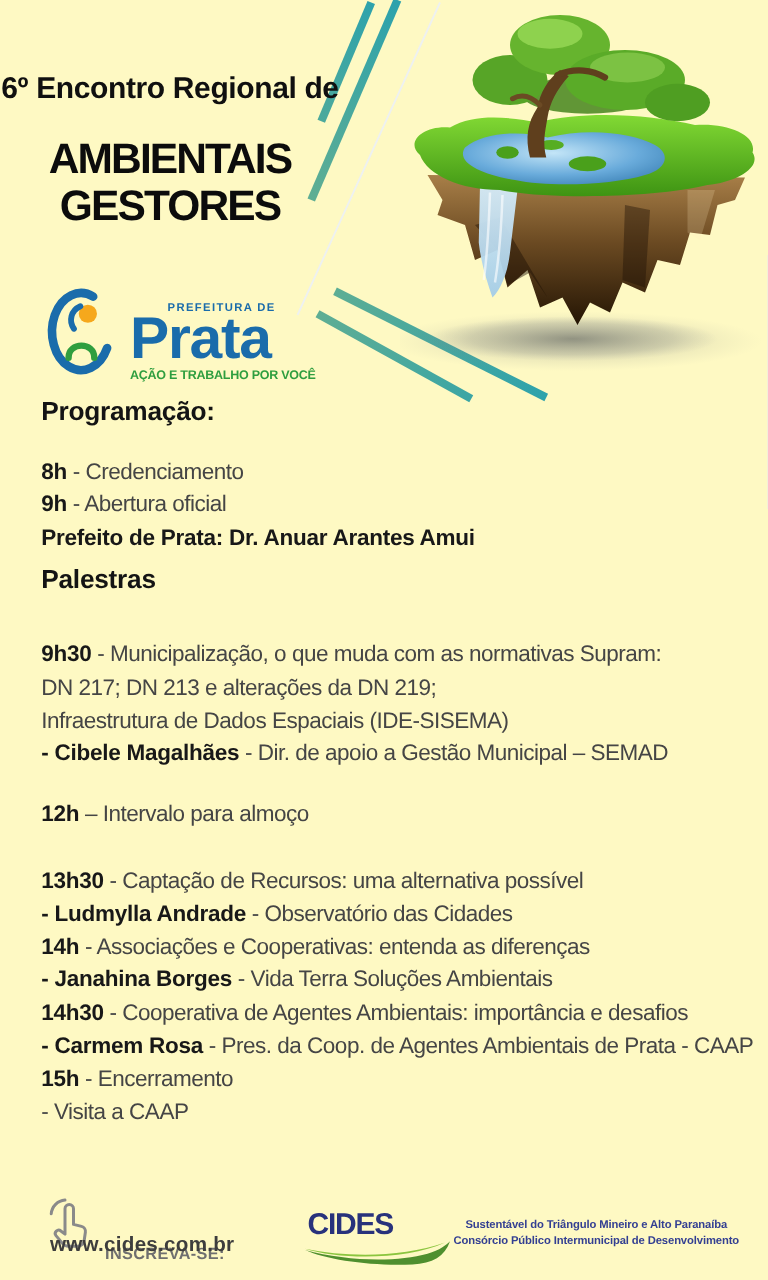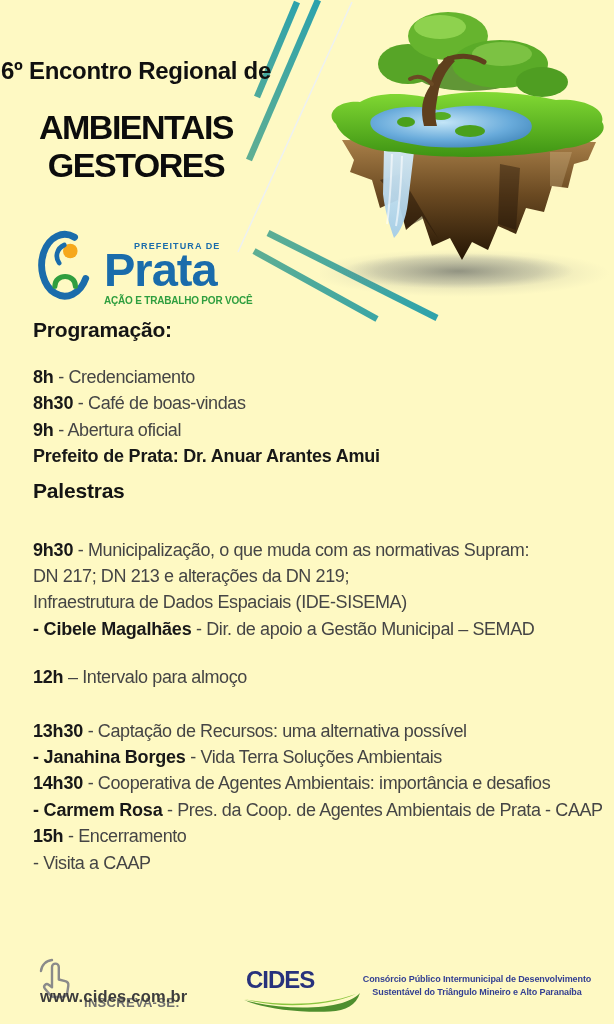--- a/index.html
+++ b/index.html
@@ -149,34 +149,35 @@
       <div class="prata-pref">PREFEITURA DE</div>
       <div class="prata-name">Prata</div>
       <div class="prata-tag">AÇÃO E TRABALHO POR VOCÊ</div>
     </div>
   </div>
 
   <div class="schedule">
     <div class="s-head">Programação:</div>
 
     <div class="line gap-a"><span class="b">8h</span><span> - Credenciamento</span></div>
-    <div class="line"><span class="b">8h30</span><span> - Café de boas-vindas</span></div>
     <div class="line"><span class="b">9h</span><span> - Abertura oficial</span></div>
     <div class="line"><span class="b">Prefeito de Prata: Dr. Anuar Arantes Amui</span><span></span></div>
 
     <div class="s-head gap-b">Palestras</div>
 
     <div class="line gap-c"><span class="b">9h30</span><span> - Municipalização, o que muda com as normativas Supram:</span></div>
     <div class="line"><span class="b"></span><span>DN 217; DN 213 e alterações da DN 219;</span></div>
     <div class="line"><span class="b"></span><span>Infraestrutura de Dados Espaciais (IDE-SISEMA)</span></div>
     <div class="line"><span class="b">- Cibele Magalhães</span><span> - Dir. de apoio a Gestão Municipal – SEMAD</span></div>
 
     <div class="line gap-d"><span class="b">12h</span><span> – Intervalo para almoço</span></div>
 
     <div class="line gap-e"><span class="b">13h30</span><span> - Captação de Recursos: uma alternativa possível</span></div>
+    <div class="line"><span class="b">- Ludmylla Andrade</span><span> - Observatório das Cidades</span></div>
+    <div class="line"><span class="b">14h</span><span> - Associações e Cooperativas: entenda as diferenças</span></div>
     <div class="line"><span class="b">- Janahina Borges</span><span> - Vida Terra Soluções Ambientais</span></div>
     <div class="line"><span class="b">14h30</span><span> - Cooperativa de Agentes Ambientais: importância e desafios</span></div>
     <div class="line"><span class="b">- Carmem Rosa</span><span> - Pres. da Coop. de Agentes Ambientais de Prata - CAAP</span></div>
     <div class="line"><span class="b">15h</span><span> - Encerramento</span></div>
     <div class="line"><span class="b"></span><span>- Visita a CAAP</span></div>
   </div>
 
   <svg class="hand" viewBox="0 0 42 50">
     <path d="M7 17 A12 12 0 0 1 18 6" fill="none" stroke="#8a8a8a" stroke-width="2.4" stroke-linecap="round"></path>
     <path d="M18 31 V13 a3.4 3.4 0 0 1 6.8 0 v12.5 l6.4 1.6 a4.2 4.2 0 0 1 3.1 4.7 l-1 6.8 a5.2 5.2 0 0 1 -5.1 4.4 h-7.4 a6.2 6.2 0 0 1 -4.8 -2.3 l-5.2 -6.2 a2.7 2.7 0 0 1 3.9 -3.7 l3.3 2.5 z" fill="none" stroke="#8a8a8a" stroke-width="2.4" stroke-linejoin="round" stroke-linecap="round"></path>
@@ -185,17 +186,17 @@
   <div class="url">www.cides.com.br</div>
 
   <div class="cides">
     <div class="cides-word">CIDES</div>
     <svg class="cides-swoosh" viewBox="0 0 120 22">
       <path d="M2 8 C35 17 75 18 100 11 C110 8 115 4 118 1 C114 13 104 19 88 19.5 C55 21 20 16 2 8 Z" fill="#4f8f2e"></path>
       <path d="M2 7 C36 14 80 14 114 2 C84 16 30 16 2 7 Z" fill="#8bc53f"></path>
     </svg>
   </div>
   <div class="consorcio">
+    <div>Sustentável do Triângulo Mineiro e Alto Paranaíba</div>
     <div>Consórcio Público Intermunicipal de Desenvolvimento</div>
-    <div>Sustentável do Triângulo Mineiro e Alto Paranaíba</div>
   </div>
 
 </div>
 
 </body></html>

